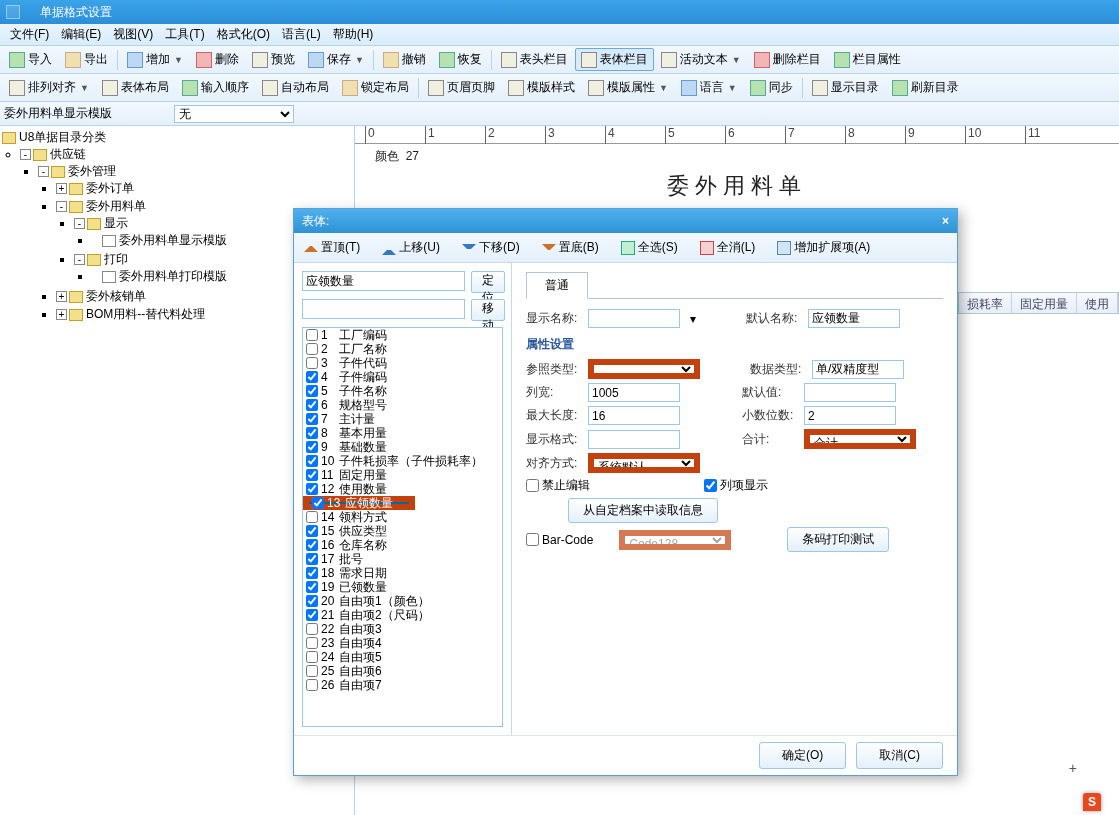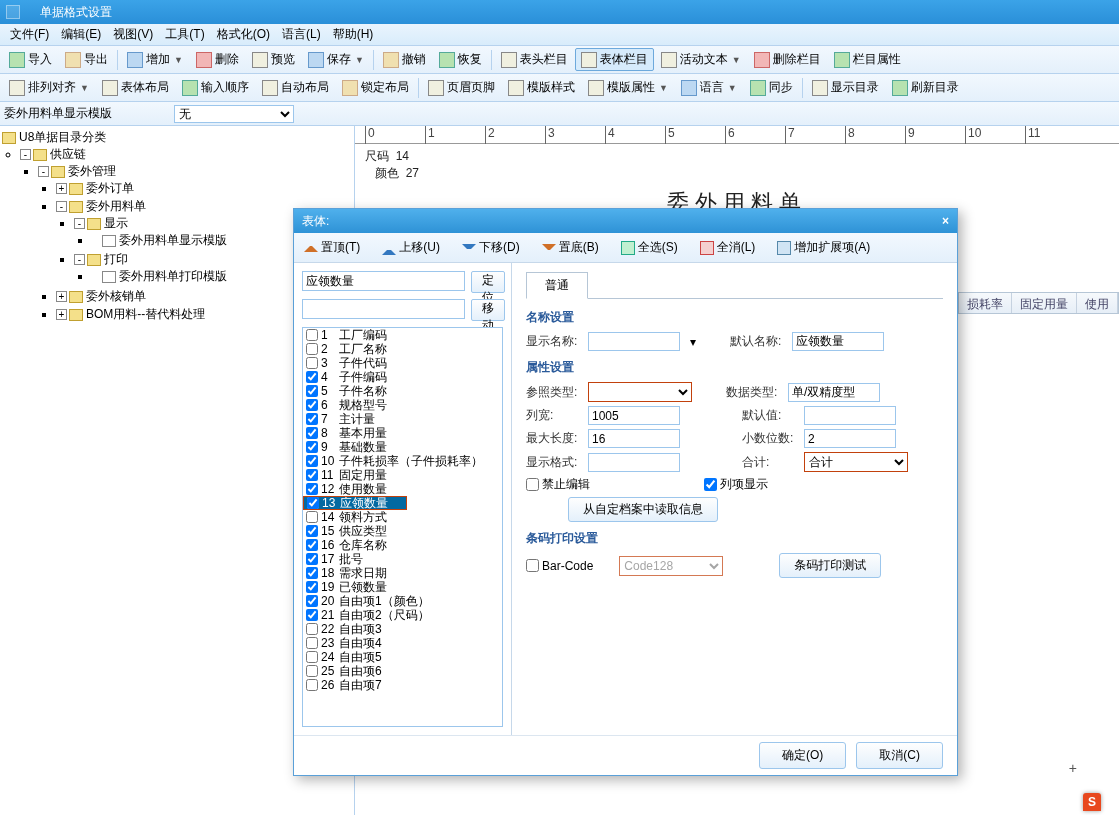--- a/index.html
+++ b/index.html
@@ -59,23 +59,23 @@
 .listbox .item{display:flex;align-items:center;padding:0 3px;height:14px;line-height:14px;font-size:12px;white-space:nowrap}
 .listbox .item input{margin-right:3px;width:12px;height:12px}
 .listbox .item.sel{background:#0369a1;color:#fff}
 .listbox .item .num{display:inline-block;width:18px}
 .mright{flex:1;padding:8px 14px;overflow:auto}
 .tab{display:inline-block;padding:4px 18px;border:1px solid #b6c6d6;border-bottom:1px solid #fff;background:#fff;position:relative;top:1px}
 .tabline{border-bottom:1px solid #b6c6d6;margin-bottom:10px}
 .sect{color:#2a5a9a;font-weight:bold;margin:8px 0 6px}
 .frow{display:flex;align-items:center;margin:4px 0;gap:6px}
 .frow label{width:56px;color:#333}
-.frow .f2{width:56px;margin-left:28px}
+.frow .f2{width:56px;margin-left:44px}
 .txt{width:92px;height:19px;border:1px solid #9cc6ec;padding:0 3px;background:#fff}
-.sel{width:104px;height:20px;border:1px solid #c2410c;background:#fff}
+.sel{width:112px;height:20px;border:6px solid #c2410c;background:#fff}
 .chk{display:inline-flex;align-items:center;gap:3px;margin-right:20px}
 .redbox{border:2px solid #d62424;padding:4px 8px 4px 4px;display:inline-flex;align-items:center}
 .bigbtn{padding:4px 22px;border:1px solid #9cc6ec;background:linear-gradient(#fefefe,#e4f0fb);cursor:pointer;border-radius:3px}
 .modal-foot{height:40px;display:flex;justify-content:flex-end;align-items:center;gap:10px;padding:0 14px;border-top:1px solid #dce6f0}
 .imebadge{position:absolute;right:18px;bottom:4px;background:#e8481e;color:#fff;font-weight:bold;padding:2px 5px;border-radius:3px 3px 0 0;box-shadow:0 0 4px rgba(0,0,0,.4)}
 .plus{position:absolute;right:42px;top:634px;font-size:14px;color:#555}
 </style>
 </head>
 <body>
 
@@ -260,21 +260,20 @@
         <span class="tick" style="left:250px">4</span>
         <span class="tick" style="left:310px">5</span>
         <span class="tick" style="left:370px">6</span>
         <span class="tick" style="left:430px">7</span>
         <span class="tick" style="left:490px">8</span>
         <span class="tick" style="left:550px">9</span>
         <span class="tick" style="left:610px">10</span>
         <span class="tick" style="left:670px">11</span>
     </div>
     <div class="dochdr">
-      <div><span>尺码</span>&nbsp;&nbsp;<span>14</span></div>
       <div>&nbsp;&nbsp;&nbsp;<span>颜色</span>&nbsp;&nbsp;<span>27</span></div>
       <div class="big">委外用料单</div>
       <div class="row">
         <span><span>订单日期</span>&nbsp;&nbsp;&nbsp;&nbsp;&nbsp;&nbsp;<span>1</span></span>
         <span style="margin-left:150px"><span>订单编号</span>&nbsp;&nbsp;&nbsp;&nbsp;&nbsp;&nbsp;<span>2</span></span>
         <span style="margin-left:150px"><span>存货编码</span>&nbsp;&nbsp;&nbsp;&nbsp;&nbsp;&nbsp;<span>3</span></span>
       </div>
     </div>
     <div class="gridhdr">
       <span>损耗率</span>
@@ -459,21 +458,20 @@
           <div class="item">
             <input type="checkbox" style="">
             <span class="num">26</span>
             <span>自由项7</span>
           </div>
         </div>
     </div>
     <div class="mright">
       <div class="tabline"><span class="tab">普通</span></div>
 
-      <div class="sect">名称设置</div>
       <div class="frow">
         <label>显示名称:</label>
         <input class="txt" style="">
           <span style="margin-left:4px">▾</span>
         <label class="f2">默认名称:</label>
         <input class="txt" value="应领数量" style="">
       </div>
 
       <div class="sect">属性设置</div>
       <div class="frow">
@@ -494,34 +492,37 @@
         <label class="f2" style="margin-left:56px">小数位数:</label>
         <input class="txt" value="2" style="">
       </div>
       <div class="frow">
         <label>显示格式:</label>
         <input class="txt" style="">
         <label class="f2" style="margin-left:56px">合计:</label>
         <select class="sel"><option>合计</option></select>
       </div>
       <div class="frow">
+        <label>对齐方式:</label>
+        <select class="sel"><option>系统默认</option></select>
+      </div>
+      <div class="frow">
         <span class="chk">
             <input type="checkbox" style="">
             <span>禁止编辑</span>
           </span>
         <span class="chk" style="margin-left:88px">
             <input type="checkbox" checked="" style="">
             <span>列项显示</span>
           </span>
       </div>
       <div class="frow" style="margin-left:42px">
         <button class="bigbtn" style="padding:3px 14px">从自定档案中读取信息</button>
       </div>
 
-      <div class="sect">条码打印设置</div>
       <div class="frow">
         <span class="chk">
             <input type="checkbox" style="">
             <span>Bar-Code</span>
           </span>
         <select class="sel" disabled=""><option>Code128</option></select>
         <button class="bigbtn" style="margin-left:50px;padding:3px 14px">条码打印测试</button>
       </div>
     </div>
   </div>

